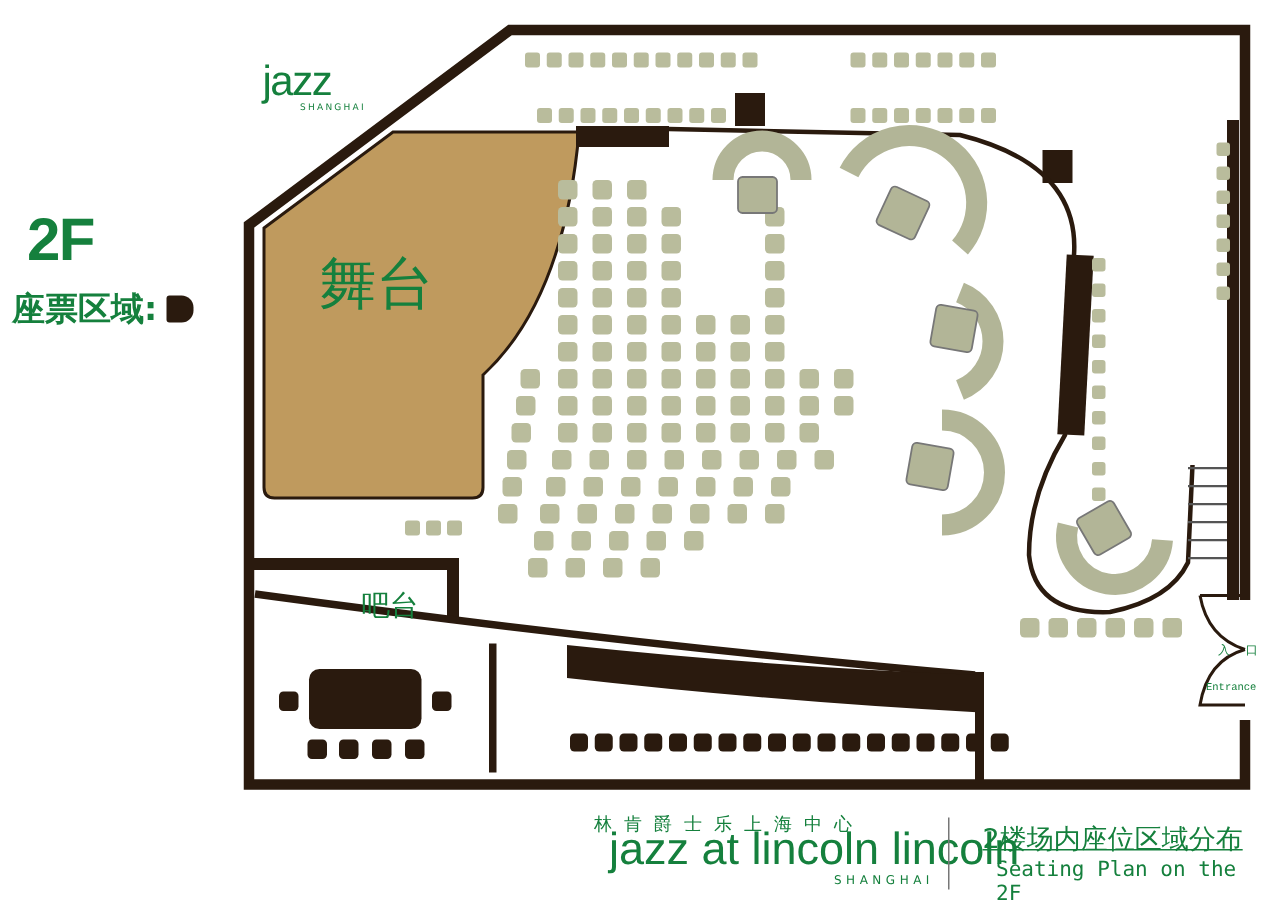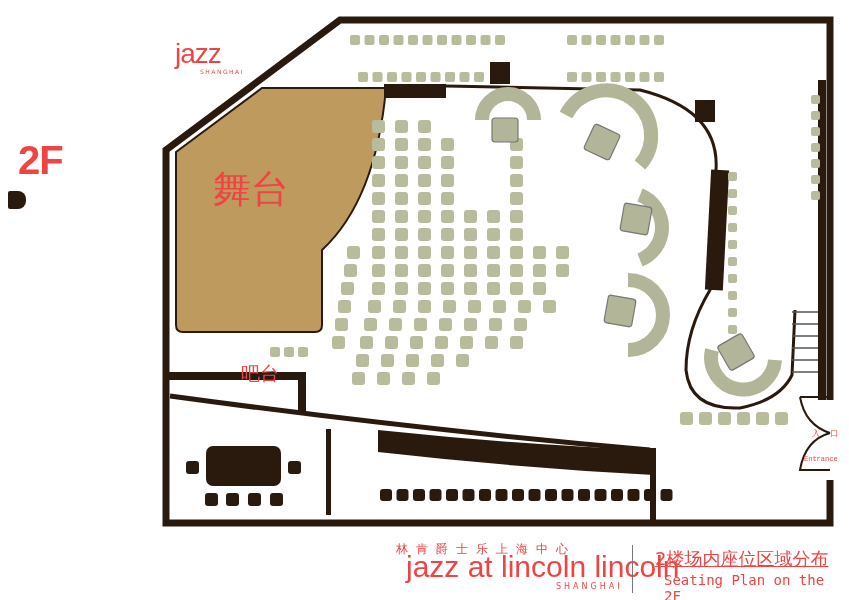--- a/index.html
+++ b/index.html
@@ -1,25 +1,25 @@
 <!DOCTYPE html>
 <html><head>
   <meta charset="utf-8">
   <style>
     html,body{margin:0;padding:0;background:#fff;}
     body{width:849px;height:600px;position:relative;overflow:hidden;font-family:"DejaVu Sans",sans-serif;}
     #plan{position:absolute;left:0;top:0;width:849px;height:600px;}
-    .lbl{position:absolute;color:#ef4444;}
+    .lbl{position:absolute;color:#15803d;}
     #floor-label{left:18px;top:138px;font-size:40px;font-weight:bold;font-family:"Liberation Sans",sans-serif;letter-spacing:-1px;}
     #zone-label{left:8px;top:191px;font-size:22px;font-weight:bold;display:flex;align-items:center;gap:6px;}
     #zone-swatch{display:inline-block;width:18px;height:18px;background:#2a1a0e;border-radius:2px 8px 8px 2px;}
     #logo{left:175px;top:38px;font-size:28px;font-family:"Liberation Sans",sans-serif;letter-spacing:-1px;}
     #logo-sub{left:200px;top:68px;font-size:6px;letter-spacing:1.5px;}
     #stage-label{left:213px;top:164px;font-size:38px;}
-    #bar-label{left:241px;top:361px;font-size:19px;font-family:Liberation Mono, monospace;}
+    #bar-label{left:241px;top:391px;font-size:19px;font-family:Liberation Mono, monospace;}
     #entrance-cn{left:812px;top:428px;font-size:8px;letter-spacing:4px;}
     #entrance-en{left:804px;top:455px;font-size:7px;font-family:Liberation Mono, monospace;}
     #footer-cn-org{left:396px;top:541px;font-size:12px;letter-spacing:8px;font-family:Liberation Mono, monospace;}
     #footer-jalc{left:406px;top:550px;font-size:30px;font-family:"Liberation Sans",sans-serif;}
     #footer-shanghai{left:556px;top:582px;font-size:8px;letter-spacing:3px;}
     #footer-divider{position:absolute;left:632px;top:545px;width:1px;height:48px;background:#777;}
     #footer-title-cn{left:655px;top:547px;font-size:18px;text-decoration:underline;}
     #footer-title-en{left:648px;top:572px;font-size:14px;font-family:"DejaVu Sans Mono",monospace;margin-left:16px;}
   </style>
 </head>
@@ -268,20 +268,21 @@
   </g>
   <g fill="#b9bc9c">
     <rect x="270" y="347" width="10" height="10" rx="2"></rect>
       <rect x="284" y="347" width="10" height="10" rx="2"></rect>
       <rect x="298" y="347" width="10" height="10" rx="2"></rect>
   </g>
 </svg>
 
 <div class="lbl" id="floor-label">2F</div>
 <div class="lbl" id="zone-label">
+  <span>座票区域:</span>
   <span id="zone-swatch"></span>
 </div>
 <div class="lbl" id="logo">jazz</div>
 <div class="lbl" id="logo-sub">SHANGHAI</div>
 <div class="lbl" id="stage-label">舞台</div>
 <div class="lbl" id="bar-label">吧台</div>
 <div class="lbl" id="entrance-cn">入 口</div>
 <div class="lbl" id="entrance-en">Entrance</div>
 <div class="lbl" id="footer-cn-org">林肯爵士乐上海中心</div>
 <div class="lbl" id="footer-jalc">jazz at lincoln lincoln</div>

